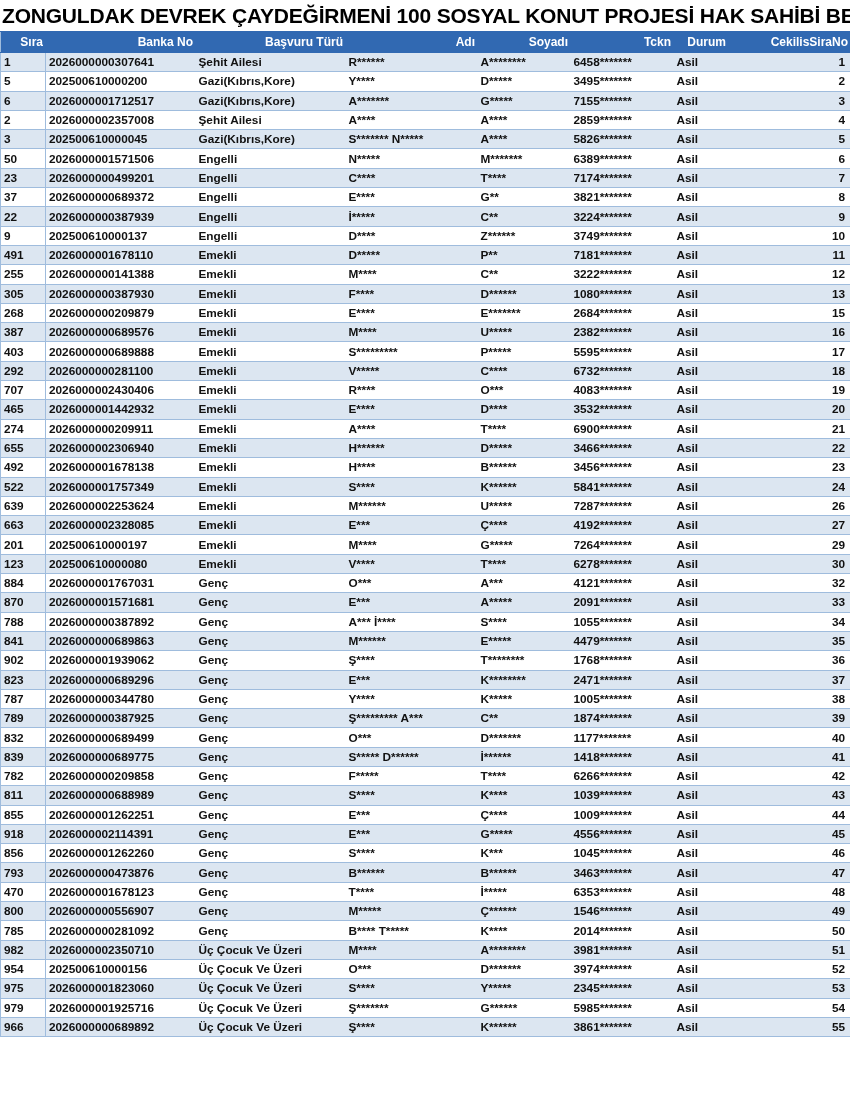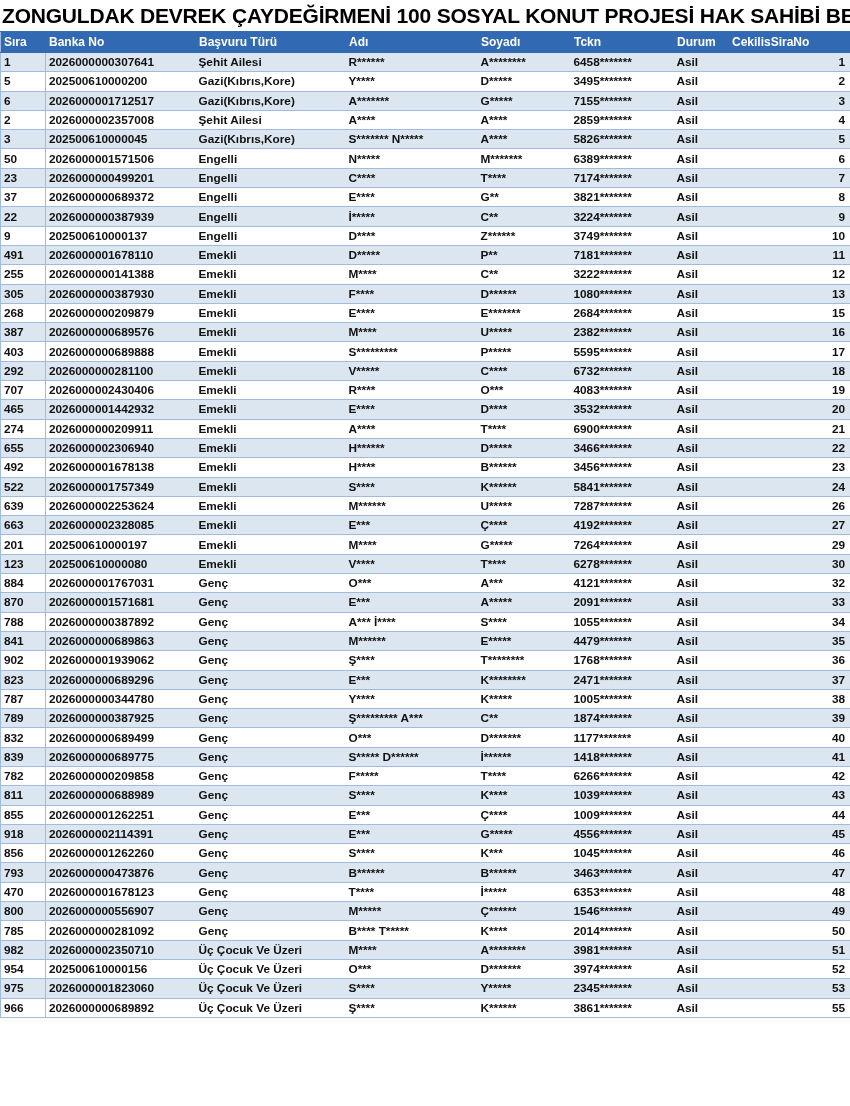--- a/index.html
+++ b/index.html
@@ -36,21 +36,21 @@
   table.kura col.c-adi    { width: 132px; }
   table.kura col.c-soyadi { width: 93px; }
   table.kura col.c-tckn   { width: 103px; }
   table.kura col.c-durum  { width: 55px; }
   table.kura col.c-cekilis{ width: 122px; }
 
   table.kura thead th {
     background: var(--header-bg, #3169B2);
     color: #ffffff;
     font-weight: bold;
-    text-align: left;
+    text-align: right;
     font-size: 12px;
     height: 19px;
     padding: 0 2px 1px 3px;
     border: 1px solid var(--header-bg, #3169B2);
     white-space: nowrap;
     overflow: hidden;
   }
   table.kura tbody td {
     height: 18.3px;
     padding: 0 2px 0 3px;
@@ -583,20 +583,30 @@
     <td>975</td>
     <td>2026000001823060</td>
     <td>Üç Çocuk Ve Üzeri</td>
     <td>S****</td>
     <td>Y*****</td>
     <td>2345*******</td>
     <td>Asil</td>
     <td class="num-right">53</td>
   </tr>
         <tr>
+    <td>979</td>
+    <td>2026000001925716</td>
+    <td>Üç Çocuk Ve Üzeri</td>
+    <td>Ş*******</td>
+    <td>G******</td>
+    <td>5985*******</td>
+    <td>Asil</td>
+    <td class="num-right">54</td>
+  </tr>
+        <tr>
     <td>966</td>
     <td>2026000000689892</td>
     <td>Üç Çocuk Ve Üzeri</td>
     <td>Ş****</td>
     <td>K******</td>
     <td>3861*******</td>
     <td>Asil</td>
     <td class="num-right">55</td>
   </tr>
       </tbody>

